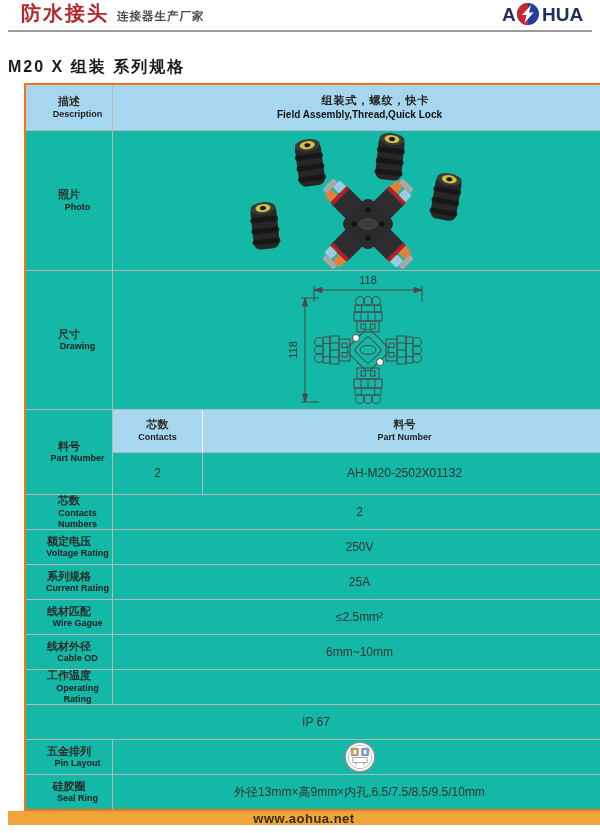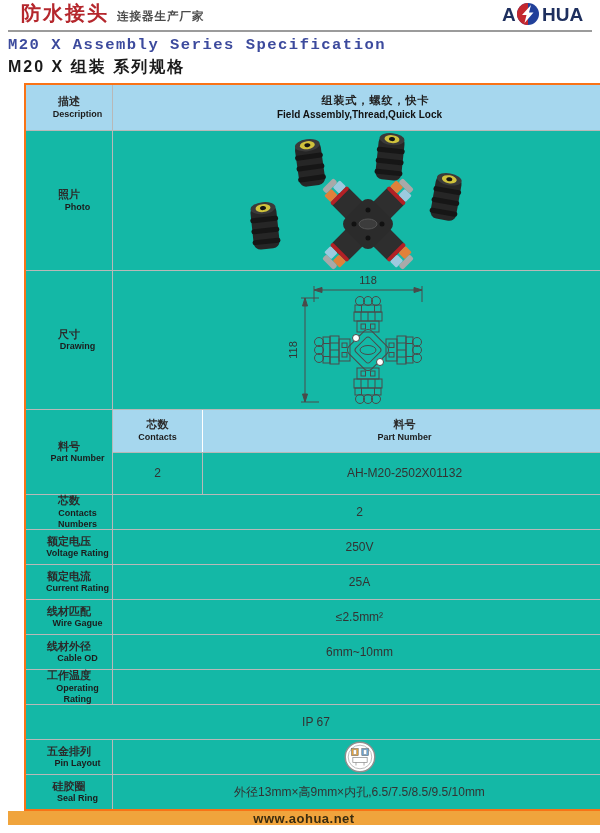--- a/index.html
+++ b/index.html
@@ -96,21 +96,20 @@
       <svg width="92" height="26" viewBox="0 0 92 26">
         <text x="2" y="20" font-size="19" font-weight="800" fill="#1e2f5e" font-family="Liberation Sans,sans-serif">A</text>
         <circle cx="28" cy="13" r="11" fill="#21409a"></circle>
         <path d="M28,2 A11,11 0 0 0 28,24 Z" fill="#c4272e"></path>
         <polygon points="31,4 22,14 26.5,14 24.5,22 33.5,11.5 29,11.5" fill="#ffffff"></polygon>
         <text x="42" y="20" font-size="19" font-weight="800" fill="#1e2f5e" font-family="Liberation Sans,sans-serif">HUA</text>
       </svg>
     </div>
   </div>
 
-  <div class="title-en">M20 X Assembly Series Specification</div>
   <div class="title-zh">M20 X 组装 系列规格</div>
 
   <div class="spec-table">
 
     <div class="trow h-desc">
       <div class="lbl blue">
         <span class="zh">描述</span>
         <span class="en">Description</span>
       </div>
       <div class="val blue desc-val">
@@ -269,21 +268,21 @@
     <div class="trow h-std">
       <div class="lbl">
         <span class="zh">额定电压</span>
         <span class="en">Voltage Rating</span>
       </div>
       <div class="val">250V</div>
     </div>
 
     <div class="trow h-std">
       <div class="lbl">
-        <span class="zh">额定电流</span>
+        <span class="zh">系列规格</span>
         <span class="en">Current Rating</span>
       </div>
       <div class="val">25A</div>
     </div>
 
     <div class="trow h-std">
       <div class="lbl">
         <span class="zh">线材匹配</span>
         <span class="en">Wire Gague</span>
       </div>

